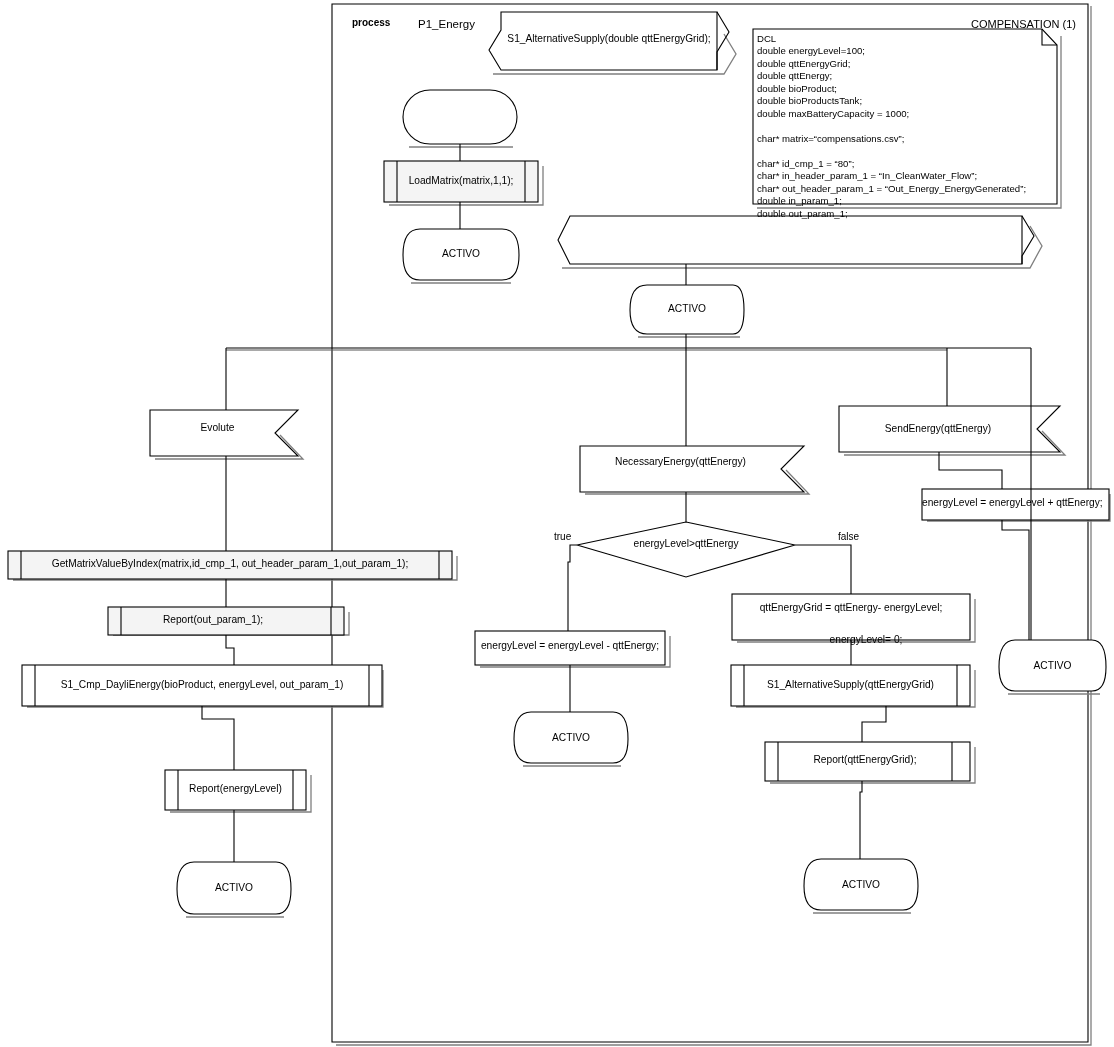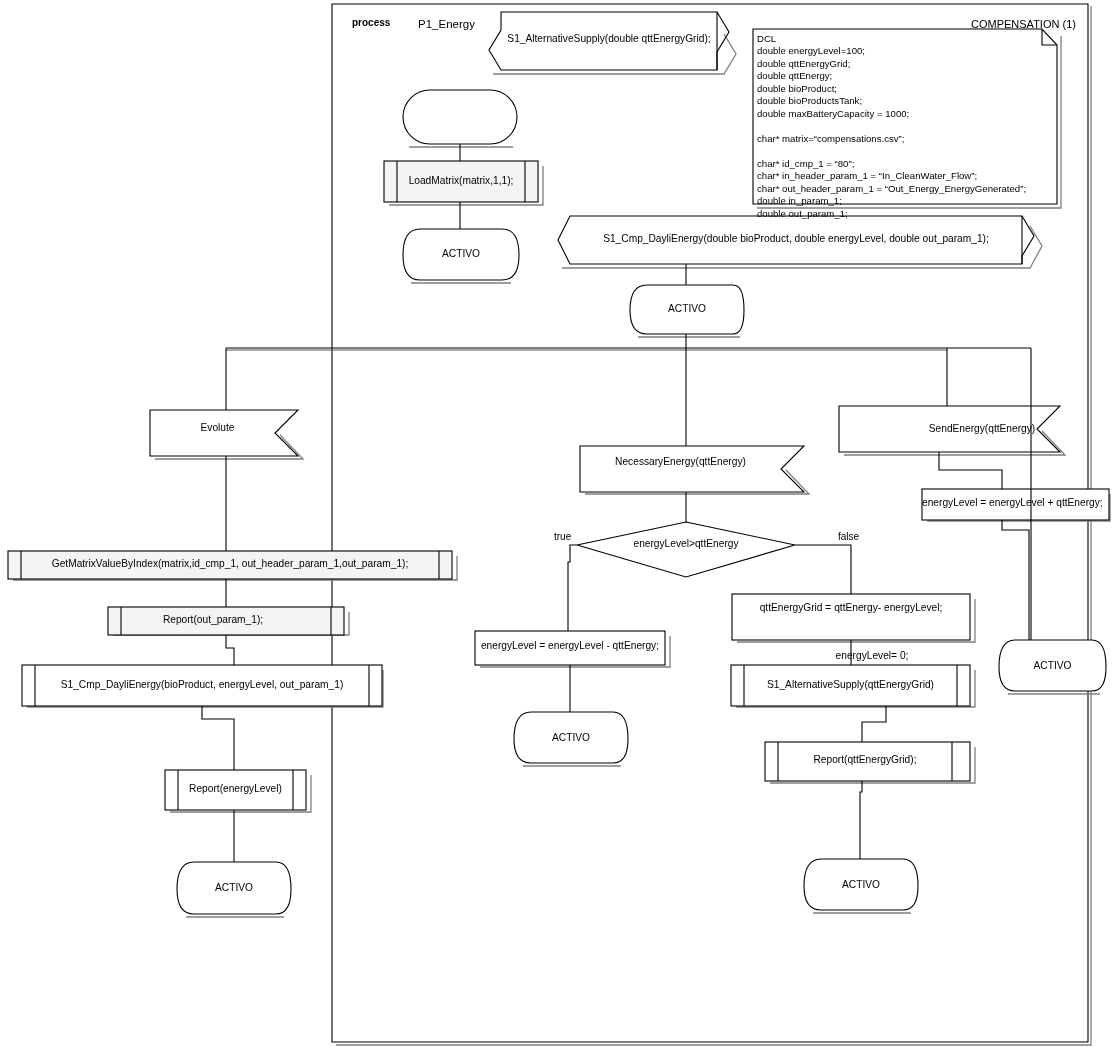--- a/index.html
+++ b/index.html
@@ -215,21 +215,20 @@
 double maxBatteryCapacity = 1000;
 
 char* matrix=“compensations.csv”;
 
 char* id_cmp_1 = “80”;
 char* in_header_param_1 = “In_CleanWater_Flow”;
 char* out_header_param_1 = “Out_Energy_EnergyGenerated”;
 double in_param_1;
 double out_param_1;</div>
 
-<div class="lbl t10" style="left:570px; top:233px; width:452px;">S1_Cmp_DayliEnergy(double bioProduct, double energyLevel, double out_param_1);</div>
 
 <div class="lbl t10" style="left:403px; top:108px; width:114px;"></div>
 
 <div class="lbl t10" style="left:397px; top:175px; width:128px;">LoadMatrix(matrix,1,1);</div>
 
 <div class="lbl t10" style="left:403px; top:248px; width:116px;">ACTIVO</div>
 
 <div class="lbl t10" style="left:630px; top:303px; width:114px;">ACTIVO</div>
 
 <div class="lbl t10" style="left:150px; top:422px; width:135px;">Evolute</div>
@@ -249,27 +248,27 @@
 <div class="lbl t10" style="left:614px; top:538px; width:144px;">energyLevel&gt;qttEnergy</div>
 
 <div class="lbl bool" style="left:545px; top:531px; width:40px; text-align:left;padding-left:9px;">true</div>
 <div class="lbl bool" style="left:838px; top:531px; width:40px; text-align:left;">false</div>
 
 <div class="lbl t10" style="left:475px; top:640px; width:190px;">energyLevel = energyLevel - qttEnergy;</div>
 
 <div class="lbl t10" style="left:514px; top:732px; width:114px;">ACTIVO</div>
 
 <div class="lbl t10" style="left:732px; top:602px; width:238px;">qttEnergyGrid = qttEnergy- energyLevel;</div>
-<div class="lbl t10" style="left:732px; top:650px; width:268px;margin-left:6px;">energyLevel= 0;</div>
+<div class="lbl t10" style="left:732px; top:634px; width:268px;">energyLevel= 0;</div>
 
 <div class="lbl t10" style="left:744px; top:679px; width:213px;">S1_AlternativeSupply(qttEnergyGrid)</div>
 
 <div class="lbl t10" style="left:778px; top:754px; width:174px;">Report(qttEnergyGrid);</div>
 
 <div class="lbl t10" style="left:804px; top:879px; width:114px;">ACTIVO</div>
 
-<div class="lbl t10" style="left:839px; top:423px; width:198px;margin-left:44px;">SendEnergy(qttEnergy)</div>
+<div class="lbl t10" style="left:839px; top:423px; width:198px;">SendEnergy(qttEnergy)</div>
 
 <div class="lbl t10" style="left:922px; top:497px; width:171px;">energyLevel = energyLevel + qttEnergy;</div>
 
 <div class="lbl t10" style="left:999px; top:660px; width:107px;">ACTIVO</div>
 
 </div>
 
 </body></html>

